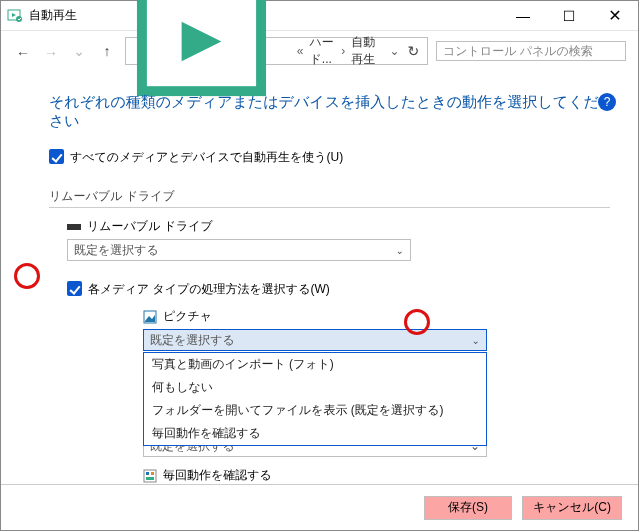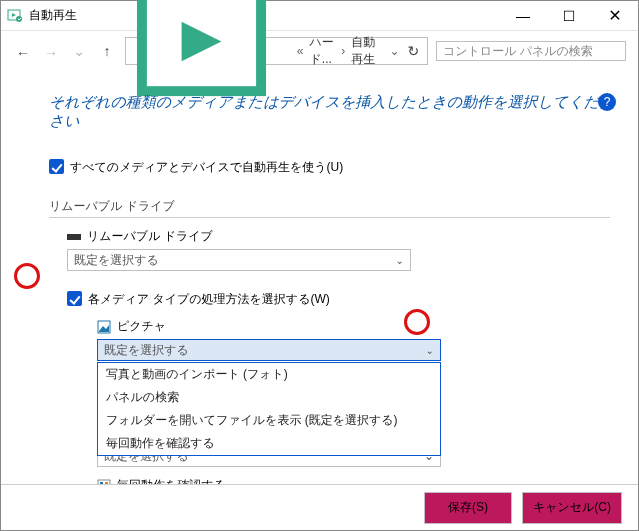--- a/index.html
+++ b/index.html
@@ -14,42 +14,42 @@
   .toolbar { height: 40px; display: flex; align-items: center; padding: 0 12px; gap: 8px; }
   .nav-arrow { width: 20px; text-align: center; font-size: 14px; color: #444; }
   .nav-arrow.dim { color: #bbb; }
   .address { flex: 1; height: 28px; border: 1px solid #bfbfbf; display: flex; align-items: center; padding: 0 6px; gap: 6px; font-size: 12px; }
   .address .crumb { color: #333; }
   .address .sep { color: #666; }
   .address .space { flex: 1; }
   .refresh { width: 28px; text-align: center; font-size: 14px; color: #444; }
   .search { width: 190px; height: 20px; border: 1px solid #bfbfbf; display: flex; align-items: center; padding: 0 6px; font-size: 12px; color: #888; }
   .content { flex: 1; padding: 22px 28px 8px 48px; position: relative; overflow: hidden; }
-  .heading { color: #0b57a8; font-size: 15px; margin-bottom: 28px; font-style: italic; }
+  .heading { color: #0b57a8; font-size: 15px; margin-bottom: 18px; }
   .help-icon { position: absolute; right: 22px; top: 22px; width: 18px; height: 18px; border-radius: 50%; background: #0b57d0; color: #fff; font-size: 12px; display: flex; align-items: center; justify-content: center; }
   .chk-row { display: flex; gap: 6px; font-size: 12px; margin-bottom: 6px; }
   .chk { width: 15px; height: 15px; background: #0b57d0; border-radius: 2px; position: relative; }
   .chk::after { content: ""; position: absolute; left: 3px; top: 5px; width: 8px; height: 4px; border-left: 2px solid #fff; border-bottom: 2px solid #fff; transform: rotate(-50deg); }
   .section-title { font-size: 12px; color: #444; margin-top: 22px; margin-bottom: 2px; }
   .hr { border-top: 1px solid #ccc; margin-bottom: 10px; }
   .sub { margin-left: 18px; }
   .sub .label-row { display: flex; align-items: center; gap: 6px; font-size: 12px; margin-top: 4px; }
   .drv-icon { width: 14px; height: 6px; background: #333; }
   .dropdown { width: 344px; height: 22px; border: 1px solid #bfbfbf; background: #fff; font-size: 12px; padding: 0 6px; display: flex; align-items: center; justify-content: space-between; color: #555; margin-top: 4px; }
   .dropdown .chev { font-size: 10px; color: #555; }
   .chk-tight { margin-top: 20px; margin-bottom: 6px; }
-  .media-block { margin-left: 30px; position: relative; }
+  .media-block { margin-left: 76px; position: relative; }
   .media-label { display: flex; align-items: center; gap: 6px; font-size: 12px; margin-top: 10px; }
   .mi { width: 14px; height: 14px; }
   .dropdown.active { width: 344px; border: 1px solid #0b57d0; background: #dbe7f5; }
   .listbox { position: absolute; left: 0; top: 44px; width: 344px; border: 1px solid #0b57d0; background: #fff; z-index: 5; }
   .listbox .opt { font-size: 12px; padding: 3px 8px; color: #222; }
   .ghost-dd { width: 344px; height: 22px; border: 1px solid #bfbfbf; font-size: 12px; padding: 0 6px; display: flex; align-items: center; justify-content: space-between; color: #555; }
   .footer { border-top: 1px solid #ccc; height: 46px; display: flex; align-items: center; justify-content: flex-end; padding: 0 16px; gap: 10px; }
-  .btn { min-width: 88px; height: 32px; border: 1px solid #bfbfbf; background: #be185d; font-size: 12px; display: flex; align-items: center; justify-content: center; padding: 0 10px; }
+  .btn { min-width: 88px; height: 24px; border: 1px solid #bfbfbf; background: #fca5a5; font-size: 12px; display: flex; align-items: center; justify-content: center; padding: 0 10px; }
   .circle-ann { position: absolute; border: 3px solid #d11; border-radius: 50%; pointer-events: none; z-index: 20; }
 </style>
 </head>
 <body>
 
 <div class="window">
   <div class="titlebar">
     <svg class="t-icon" viewBox="0 0 16 16">
         <rect x="1" y="2" width="12" height="10" fill="#fff" stroke="#3a8"></rect>
         <polygon points="5,5 5,9 9,7" fill="#3a8"></polygon>
@@ -118,21 +118,21 @@
               <polygon points="2,11 6,6 9,9 12,5 12,12 2,12" fill="#27a"></polygon>
             </svg>
           <span>ピクチャ</span>
         </div>
         <div class="dropdown active">
           <span>既定を選択する</span>
           <span class="chev">⌄</span>
         </div>
         <div class="listbox">
           <div class="opt">写真と動画のインポート (フォト)</div>
-          <div class="opt">パネルの検索</div>
+          <div class="opt">何もしない</div>
           <div class="opt">フォルダーを開いてファイルを表示 (既定を選択する)</div>
           <div class="opt">毎回動作を確認する</div>
         </div>
 
         <div style="height:84px"></div>
 
         <div class="ghost-dd">
           <span>既定を選択する</span>
           <span class="chev">⌄</span>
         </div>

